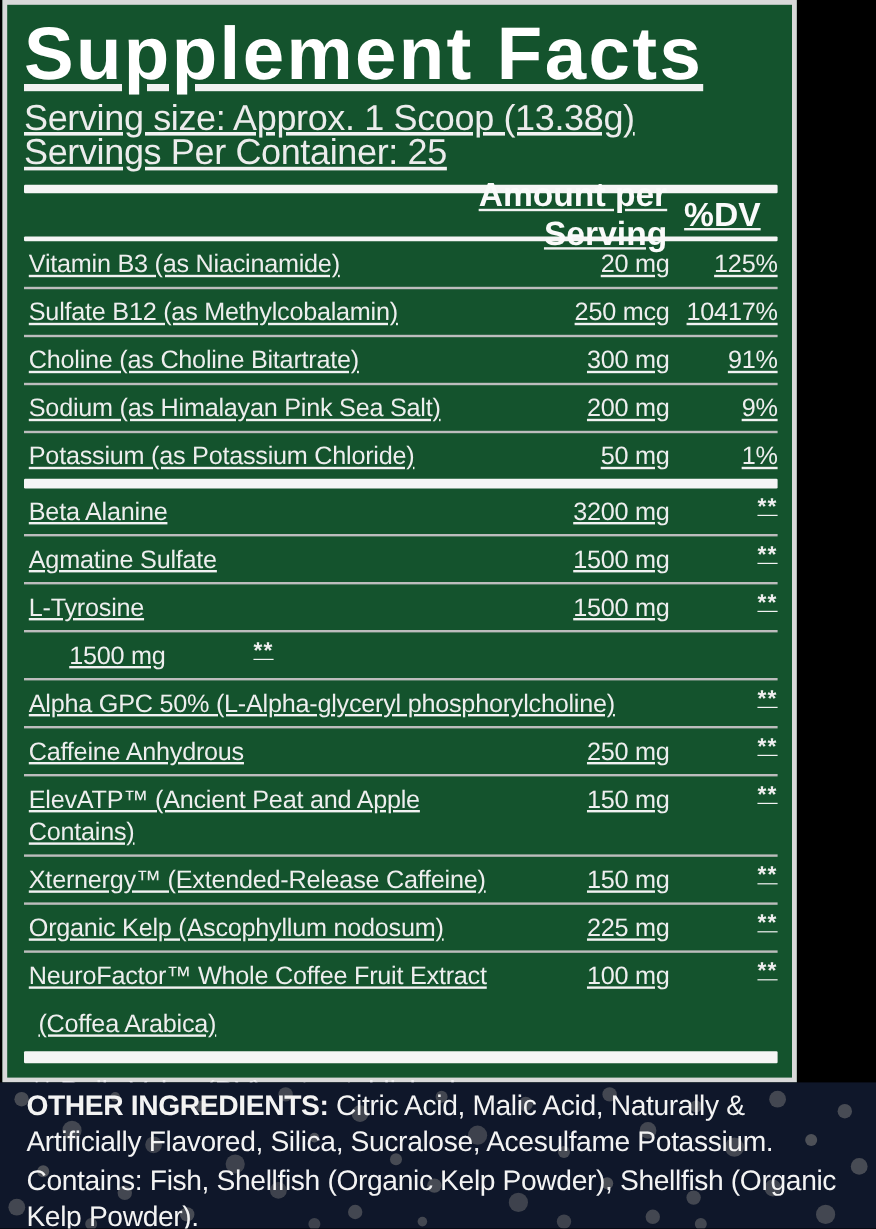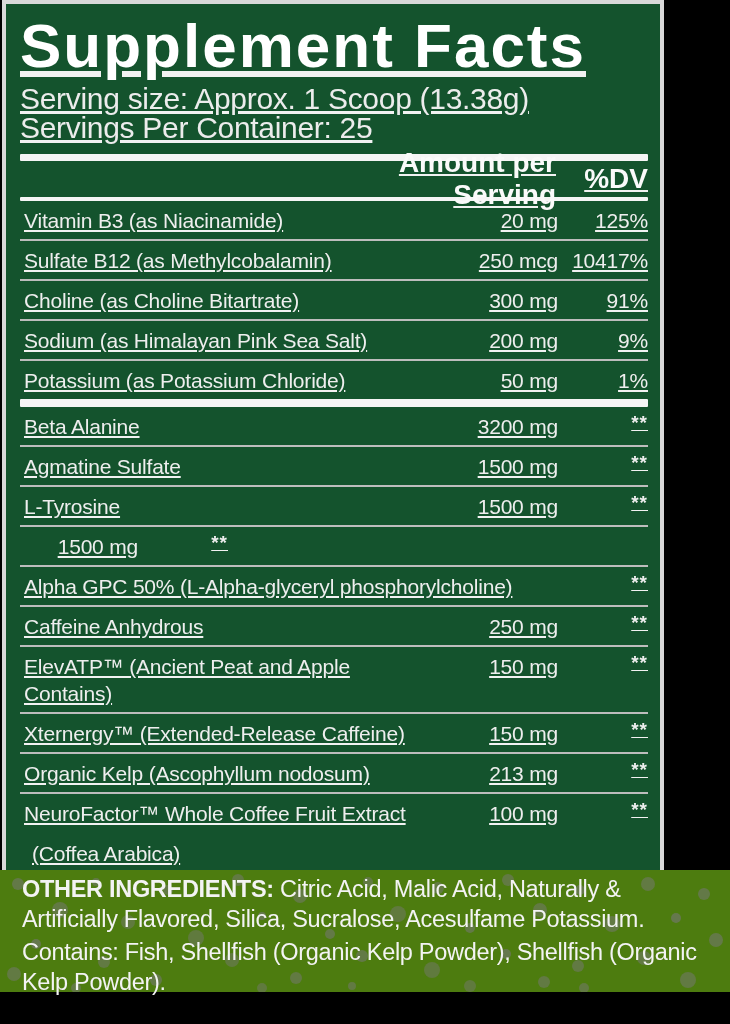--- a/index.html
+++ b/index.html
@@ -43,21 +43,21 @@
   .bar-bottom{height:10px;margin-top:4px;}
   .head-row{
     display:flex;
     align-items:center;
     height:36px;
     font-weight:700;
     font-size:28px;
   }
   .head-row .spacer{flex:1;}
   .col-amt{width:210px;text-align:right;color:#fafafa;}
-  .col-dv{width:92px;text-align:right;color:#fafafa;}
+  .col-dv{width:92px;text-align:center;color:#fafafa;}
   
   .row{
     display:flex;
     align-items:flex-start;
     padding:6px 0 5px 0;
     min-height:27px;
     font-size:21px;
     line-height:27px;
     letter-spacing:-0.2px;
     color:#eee;
@@ -69,23 +69,23 @@
   .rdv{width:90px;text-align:right;white-space:nowrap;}
   .rdv.nd{font-weight:700;font-size:19px;letter-spacing:1px;position:relative;top:-4px;}
   .footnote{
     font-size:23px;
     line-height:30px;
     padding:8px 0 0 6px;
     color:#f0f0f0;
   }
   
   .footer{
-    position:absolute;left:0;top:870px;
+    position:absolute;left:0;top:902px;
     width:730px;height:122px;
-    background:#4d7c0f;
+    background:#0f172a;
   }
   .dots{position:absolute;left:0;top:0;z-index:0;}
   .footer-text{
     position:relative;z-index:1;
     padding:4px 18px 0 22px;
     font-size:23.5px;
     line-height:30px;
     letter-spacing:-0.3px;
     color:#f3f3f3;
   }
@@ -184,21 +184,21 @@
         </div>
         <div class="sep"></div>
         <div class="row">
           <span class="rname">Xternergy™ (Extended-Release Caffeine)</span>
           <span class="ramt">150 mg</span>
           <span class="rdv nd">**</span>
         </div>
         <div class="sep"></div>
         <div class="row">
           <span class="rname">Organic Kelp (Ascophyllum nodosum)</span>
-          <span class="ramt">213 mg</span>
+          <span class="ramt">225 mg</span>
           <span class="rdv nd">**</span>
         </div>
         <div class="sep"></div>
         <div class="row">
           <span class="rname">NeuroFactor™ Whole Coffee Fruit Extract<span class="line2">(Coffea Arabica)</span></span>
           <span class="ramt">100 mg</span>
           <span class="rdv nd">**</span>
         </div>
       </div>
 

